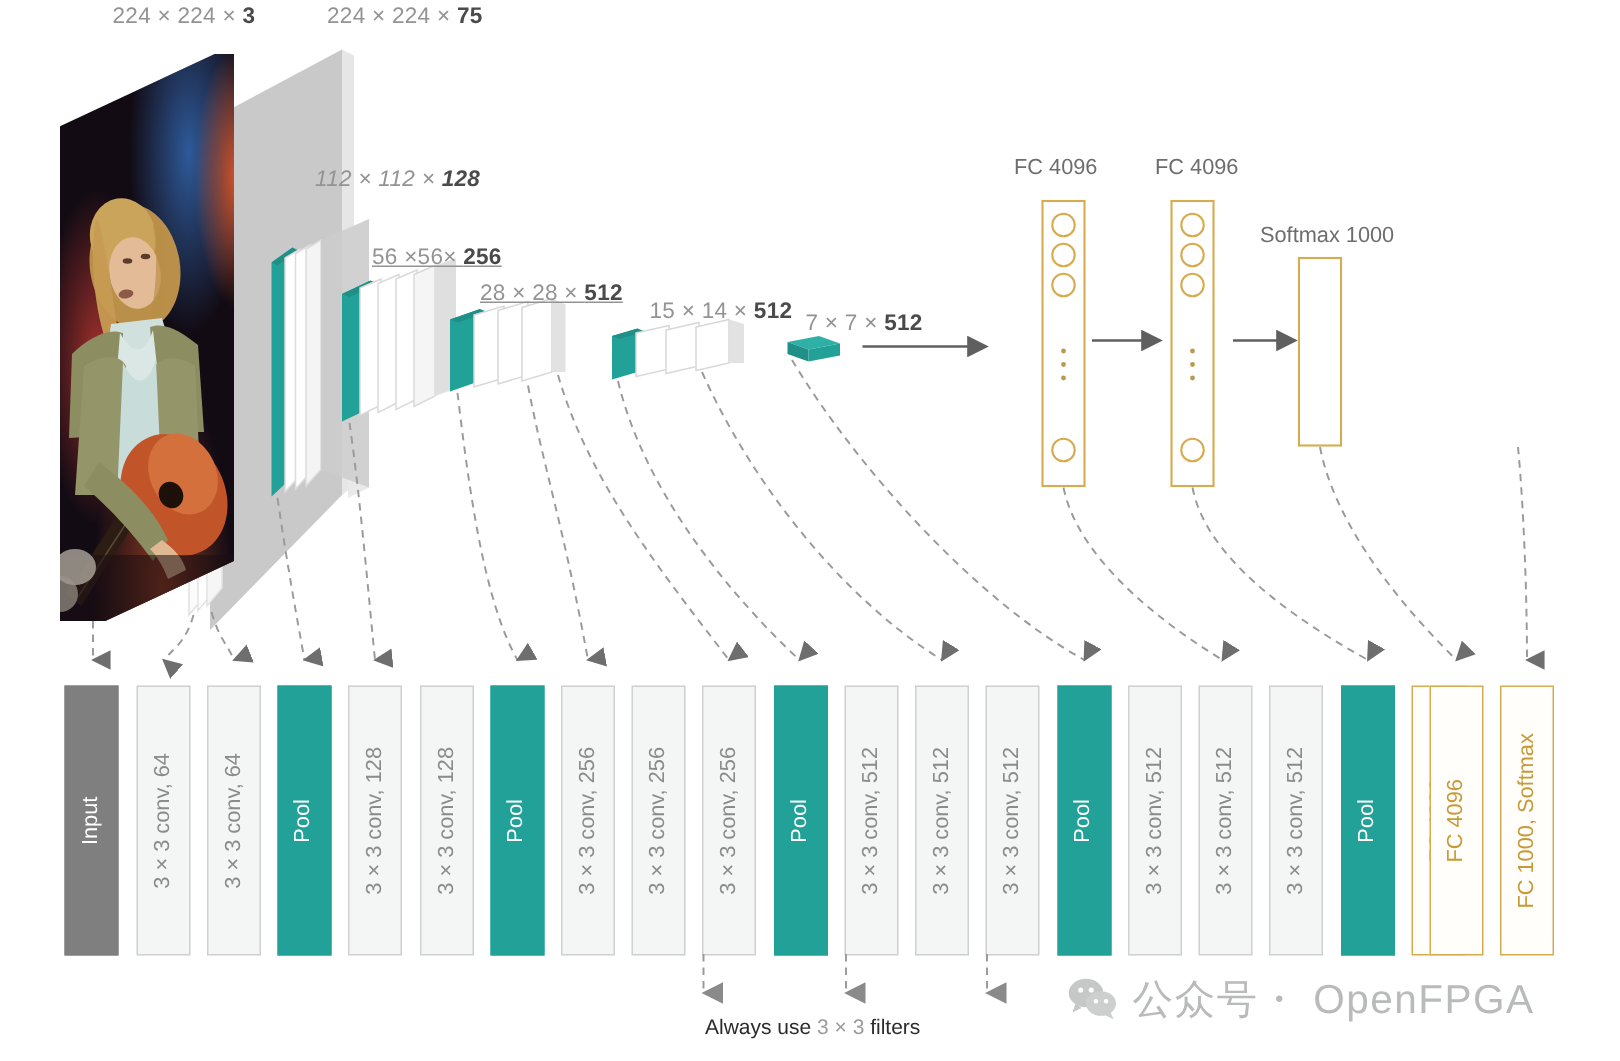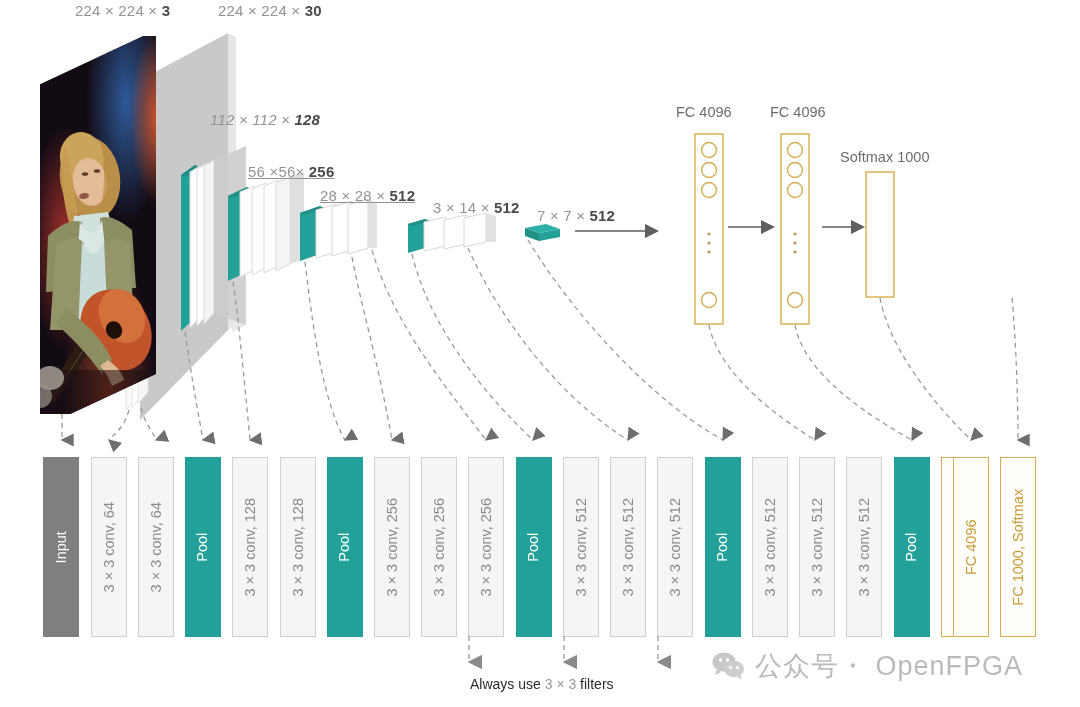--- a/index.html
+++ b/index.html
@@ -242,25 +242,25 @@
         <rect x="0" y="340" width="132" height="60" fill="#1b0f13" opacity="0.55"></rect>
 
         <ellipse cx="14" cy="348" rx="14" ry="12" fill="#b8b2a6" opacity="0.75"></ellipse>
         <ellipse cx="4" cy="366" rx="12" ry="12" fill="#9b958a" opacity="0.7"></ellipse>
       </g>
     </svg>
   </div>
 
   <div id="volume-labels">
       <div class="dimlabel" style="left: 75px; top: 2px;"><span>224 × 224 × </span><b>3</b></div>
-      <div class="dimlabel" style="left: 218px; top: 2px;"><span>224 × 224 × </span><b>30</b></div>
+      <div class="dimlabel" style="left: 218px; top: 2px;"><span>224 × 224 × </span><b>75</b></div>
       <div class="dimlabel" style="left: 210px; top: 111px; font-style: italic;"><span>112 × 112 × </span><b>128</b></div>
       <div class="dimlabel" style="left: 248px; top: 163px; text-decoration: underline;"><span>56 ×56× </span><b>256</b></div>
       <div class="dimlabel" style="left: 320px; top: 187px; text-decoration: underline;"><span>28 × 28 × </span><b>512</b></div>
-      <div class="dimlabel" style="left: 433px; top: 199px;"><span>3 × 14 × </span><b>512</b></div>
+      <div class="dimlabel" style="left: 433px; top: 199px;"><span>15 × 14 × </span><b>512</b></div>
       <div class="dimlabel" style="left: 537px; top: 207px;"><span>7 × 7 × </span><b>512</b></div>
     </div>
   <div id="head-labels">
       <div class="fclabel" style="left: 676px; top: 104px;">FC 4096</div>
       <div class="fclabel" style="left: 770px; top: 104px;">FC 4096</div>
       <div class="fclabel" style="left: 840px; top: 149px;">Softmax 1000</div>
     </div>
 
   <div id="bars">
       <div class="bar input" style="left: 43px;">

